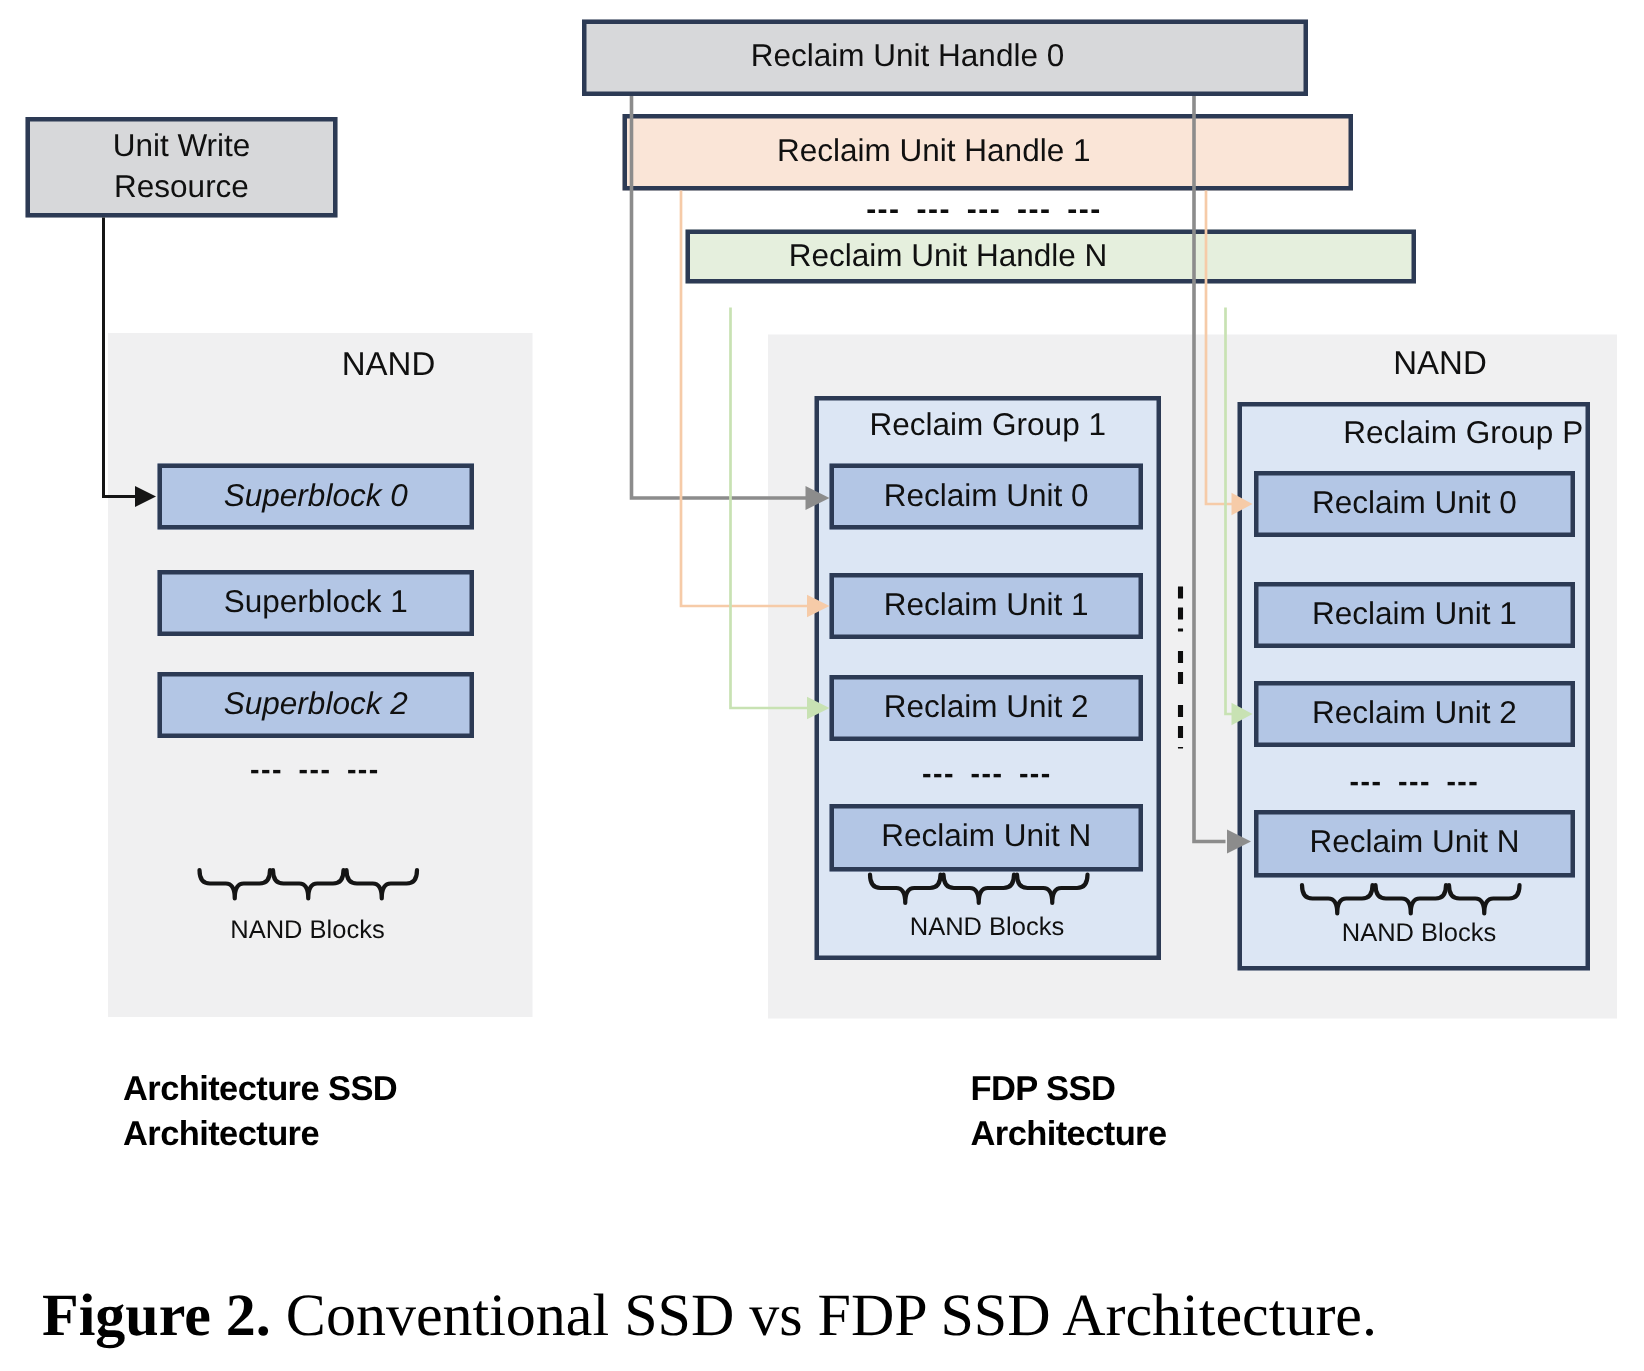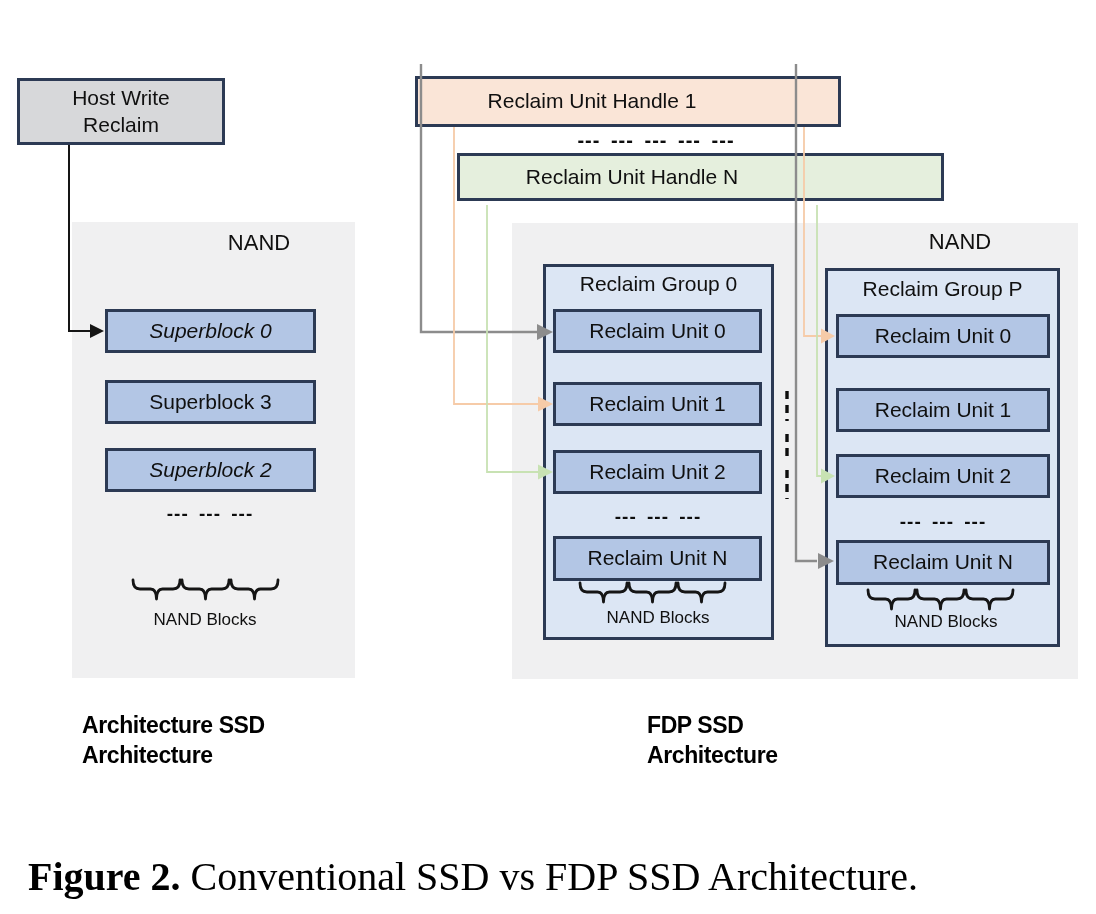--- a/index.html
+++ b/index.html
@@ -68,52 +68,53 @@
 </style>
 </head>
 <body>
 
 <div class="stage">
 
   <div class="panel" style="left:72px;top:222px;width:283px;height:456px;"></div>
   <div class="lbl nand-lbl" style="left:199px;top:230px;width:120px;">NAND</div>
 
   <div class="box fill-gray" style="left:17px;top:78px;width:208px;height:67px;">
-    <span style="display:block;max-width:150px;">Host Write Reclaim</span>
+    <span style="display:block;max-width:150px;">Unit Write Resource</span>
   </div>
 
   <div class="box fill-blue" style="left:105px;top:309px;width:211px;height:44px;font-style:italic;">Superblock 0</div>
-  <div class="box fill-blue" style="left:105px;top:380px;width:211px;height:44px;">Superblock 3</div>
+  <div class="box fill-blue" style="left:105px;top:380px;width:211px;height:44px;">Superblock 1</div>
   <div class="box fill-blue" style="left:105px;top:448px;width:211px;height:44px;font-style:italic;">Superblock 2</div>
   <div class="lbl dashrow" style="left:135px;top:503px;width:150px;">--- --- ---</div>
   <div class="lbl small-lbl" style="left:130px;top:610px;width:150px;">NAND Blocks</div>
 
   <div class="caption" style="left:82px;top:710px;">
     <div>Architecture SSD</div>
     <div>Architecture</div>
   </div>
 
   <div class="panel" style="left:512px;top:223px;width:566px;height:456px;"></div>
   <div class="lbl nand-lbl" style="left:900px;top:229px;width:120px;">NAND</div>
 
-  <div class="box fill-peach" style="left:415px;top:76px;width:426px;height:51px;padding-right:72px;">Reclaim Unit Handle 1</div>
+  <div class="box fill-gray" style="left:388px;top:13px;width:484px;height:51px;padding-right:50px;">Reclaim Unit Handle 0</div>
+  <div class="box fill-peach" style="left:415px;top:76px;width:487px;height:51px;padding-right:72px;">Reclaim Unit Handle 1</div>
   <div class="lbl dashrow" style="left:556px;top:129px;width:200px;font-size:20px;">--- --- --- --- ---</div>
-  <div class="box fill-green" style="left:457px;top:153px;width:487px;height:48px;padding-right:137px;">Reclaim Unit Handle N</div>
+  <div class="box fill-green" style="left:457px;top:153px;width:487px;height:36px;padding-right:137px;">Reclaim Unit Handle N</div>
 
   <div class="group-panel" style="left:543px;top:264px;width:231px;height:376px;"></div>
-  <div class="lbl group-title" style="left:543px;top:272px;width:231px;">Reclaim Group 0</div>
+  <div class="lbl group-title" style="left:543px;top:272px;width:231px;">Reclaim Group 1</div>
   <div class="box fill-blue" style="left:553px;top:309px;width:209px;height:44px;">Reclaim Unit 0</div>
   <div class="box fill-blue" style="left:553px;top:382px;width:209px;height:44px;">Reclaim Unit 1</div>
   <div class="box fill-blue" style="left:553px;top:450px;width:209px;height:44px;">Reclaim Unit 2</div>
   <div class="lbl dashrow" style="left:583px;top:506px;width:150px;">--- --- ---</div>
   <div class="box fill-blue" style="left:553px;top:536px;width:209px;height:45px;">Reclaim Unit N</div>
   <div class="lbl small-lbl" style="left:583px;top:608px;width:150px;">NAND Blocks</div>
 
   <div class="group-panel" style="left:825px;top:268px;width:235px;height:379px;"></div>
-  <div class="lbl group-title" style="left:825px;top:277px;width:235px;">Reclaim Group P</div>
+  <div class="lbl group-title" style="left:825px;top:277px;width:235px;padding-left:33px;">Reclaim Group P</div>
   <div class="box fill-blue" style="left:836px;top:314px;width:214px;height:44px;">Reclaim Unit 0</div>
   <div class="box fill-blue" style="left:836px;top:388px;width:214px;height:44px;">Reclaim Unit 1</div>
   <div class="box fill-blue" style="left:836px;top:454px;width:214px;height:44px;">Reclaim Unit 2</div>
   <div class="lbl dashrow" style="left:868px;top:511px;width:150px;">--- --- ---</div>
   <div class="box fill-blue" style="left:836px;top:540px;width:214px;height:45px;">Reclaim Unit N</div>
   <div class="lbl small-lbl" style="left:871px;top:612px;width:150px;">NAND Blocks</div>
 
   <div class="caption" style="left:647px;top:710px;">
     <div>FDP SSD</div>
     <div>Architecture</div>

